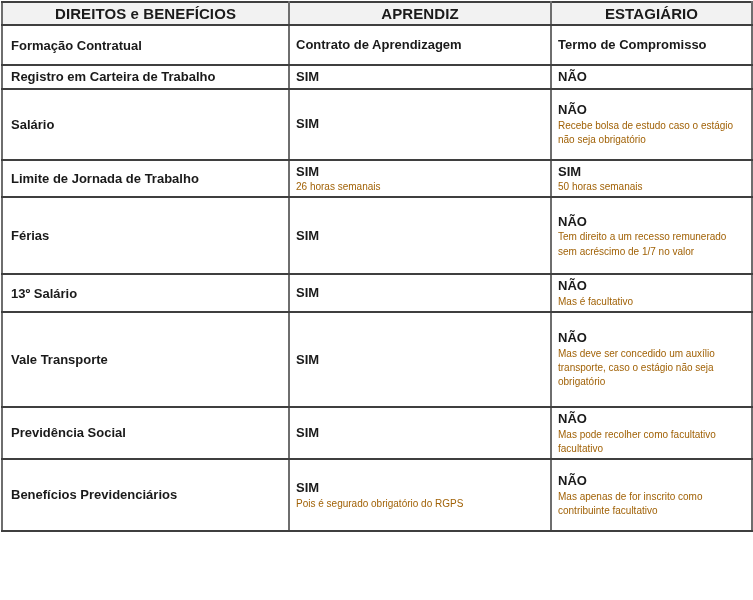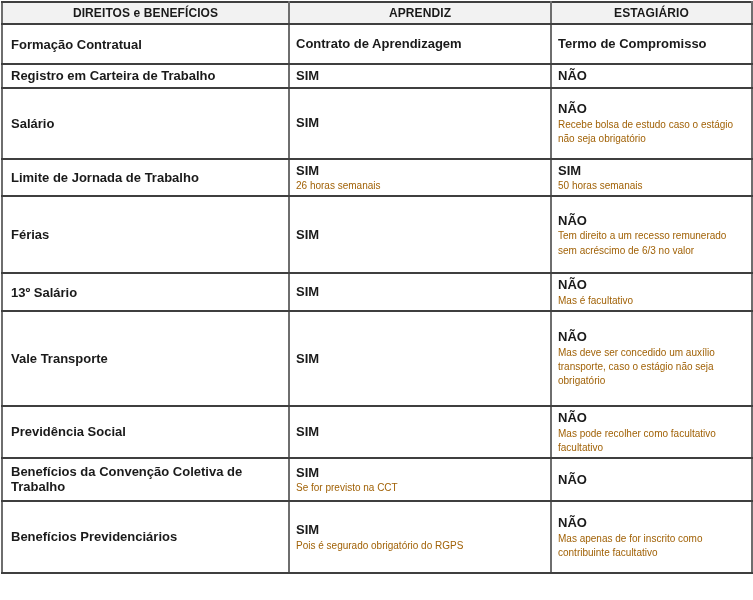--- a/index.html
+++ b/index.html
@@ -14,21 +14,21 @@
   table.cmp th, table.cmp td{
     border-top:2px solid #3f3f3f;
     border-bottom:2px solid #3f3f3f;
     border-left:2px solid #6e6e6e;
     border-right:2px solid #6e6e6e;
     box-sizing:border-box;
     overflow:hidden;
   }
   th.hdr{
     background:#f2f2f2;
-    font-size:12px;
+    font-size:15px;
     font-weight:bold;
     color:#1a1a1a;
     text-align:center;
     padding:2px 4px;
     letter-spacing:.1px;
   }
   td.lbl{
     text-align:left;
     vertical-align:middle;
     padding:2px 4px 2px 8px;
@@ -117,21 +117,21 @@
         </td>
       </tr>
       <tr style="height:77px">
         <td class="lbl">Férias</td>
         <td class="val">
           <div class="main">SIM</div>
 
         </td>
         <td class="val">
           <div class="main">NÃO</div>
-          <div class="note">Tem direito a um recesso remunerado sem acréscimo de 6/3 no valor</div>
+          <div class="note">Tem direito a um recesso remunerado sem acréscimo de 1/7 no valor</div>
         </td>
       </tr>
       <tr style="height:37px">
         <td class="lbl">13º Salário</td>
         <td class="val">
           <div class="main">SIM</div>
 
         </td>
         <td class="val">
           <div class="main">NÃO</div>
@@ -153,31 +153,20 @@
         <td class="lbl">Previdência Social</td>
         <td class="val">
           <div class="main">SIM</div>
 
         </td>
         <td class="val">
           <div class="main">NÃO</div>
           <div class="note">Mas pode recolher como facultativo facultativo</div>
         </td>
       </tr>
-      <tr style="height:43px">
-        <td class="lbl">Benefícios da Convenção Coletiva de Trabalho</td>
-        <td class="val">
-          <div class="main">SIM</div>
-          <div class="note">Se for previsto na CCT</div>
-        </td>
-        <td class="val">
-          <div class="main">NÃO</div>
-
-        </td>
-      </tr>
       <tr style="height:72px">
         <td class="lbl">Benefícios Previdenciários</td>
         <td class="val">
           <div class="main">SIM</div>
           <div class="note">Pois é segurado obrigatório do RGPS</div>
         </td>
         <td class="val">
           <div class="main">NÃO</div>
           <div class="note">Mas apenas de for inscrito como contribuinte facultativo</div>
         </td>

